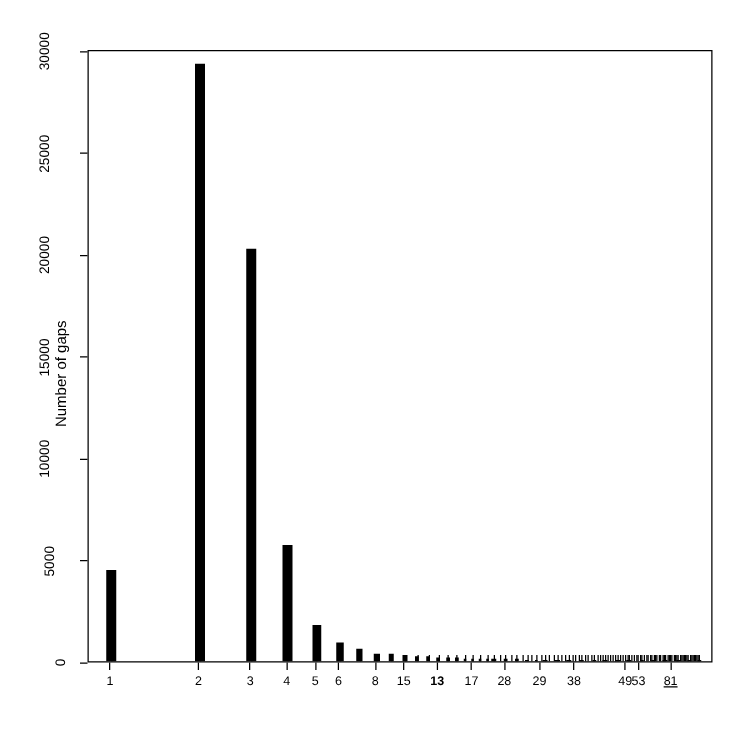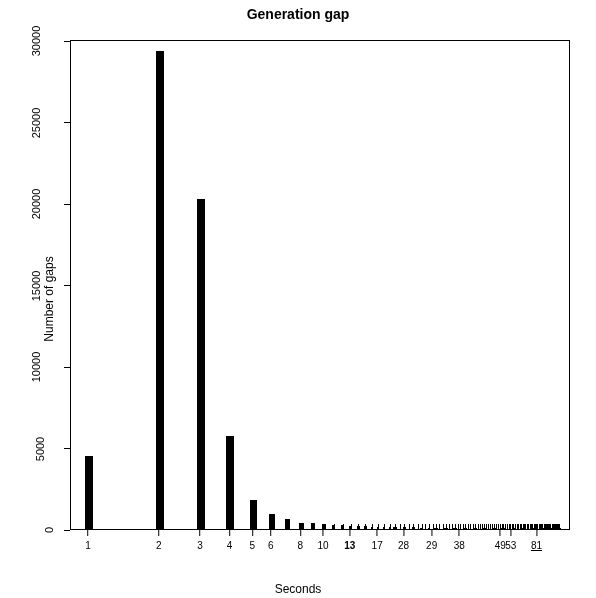--- a/index.html
+++ b/index.html
@@ -133,23 +133,21 @@
     width: 1px;
     height: 5px;
     background: #000;
   }
 </style>
 </head>
 <body>
 
 <div class="chart-wrap">
 
-  <div class="title">Generation gap</div>
   <div class="ylabel">Number of gaps</div>
-  <div class="xlabel">Seconds</div>
 
   <div class="y-axis" id="y-axis">
       <div class="y-tick" style="bottom: 0px;">
         <span class="tick-label">0</span>
         <span class="tick-mark"></span>
       </div>
       <div class="y-tick" style="bottom: 81.5px;">
         <span class="tick-label">5000</span>
         <span class="tick-mark"></span>
       </div>
@@ -344,21 +342,21 @@
       <div class="x-tick" style="left: 200.866px;">
         <div class="tick-mark"></div>
         <div class="tick-label">6</div>
       </div>
       <div class="x-tick" style="left: 230.226px;">
         <div class="tick-mark"></div>
         <div class="tick-label">8</div>
       </div>
       <div class="x-tick" style="left: 253px;">
         <div class="tick-mark"></div>
-        <div class="tick-label">10</div>
+        <div class="tick-label">15</div>
       </div>
       <div class="x-tick" style="left: 279.777px; font-weight: bold;">
         <div class="tick-mark"></div>
         <div class="tick-label">13</div>
       </div>
       <div class="x-tick" style="left: 307.155px;">
         <div class="tick-mark"></div>
         <div class="tick-label">17</div>
       </div>
       <div class="x-tick" style="left: 333.469px;">

